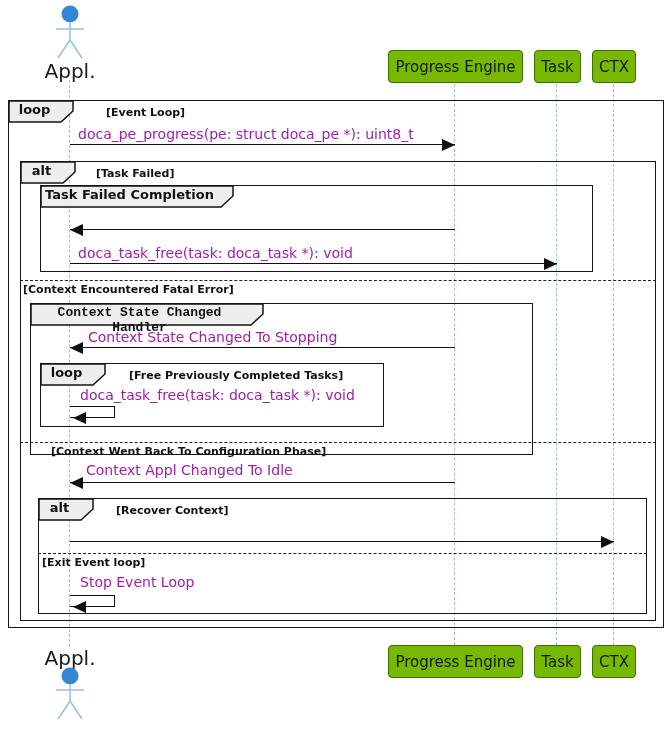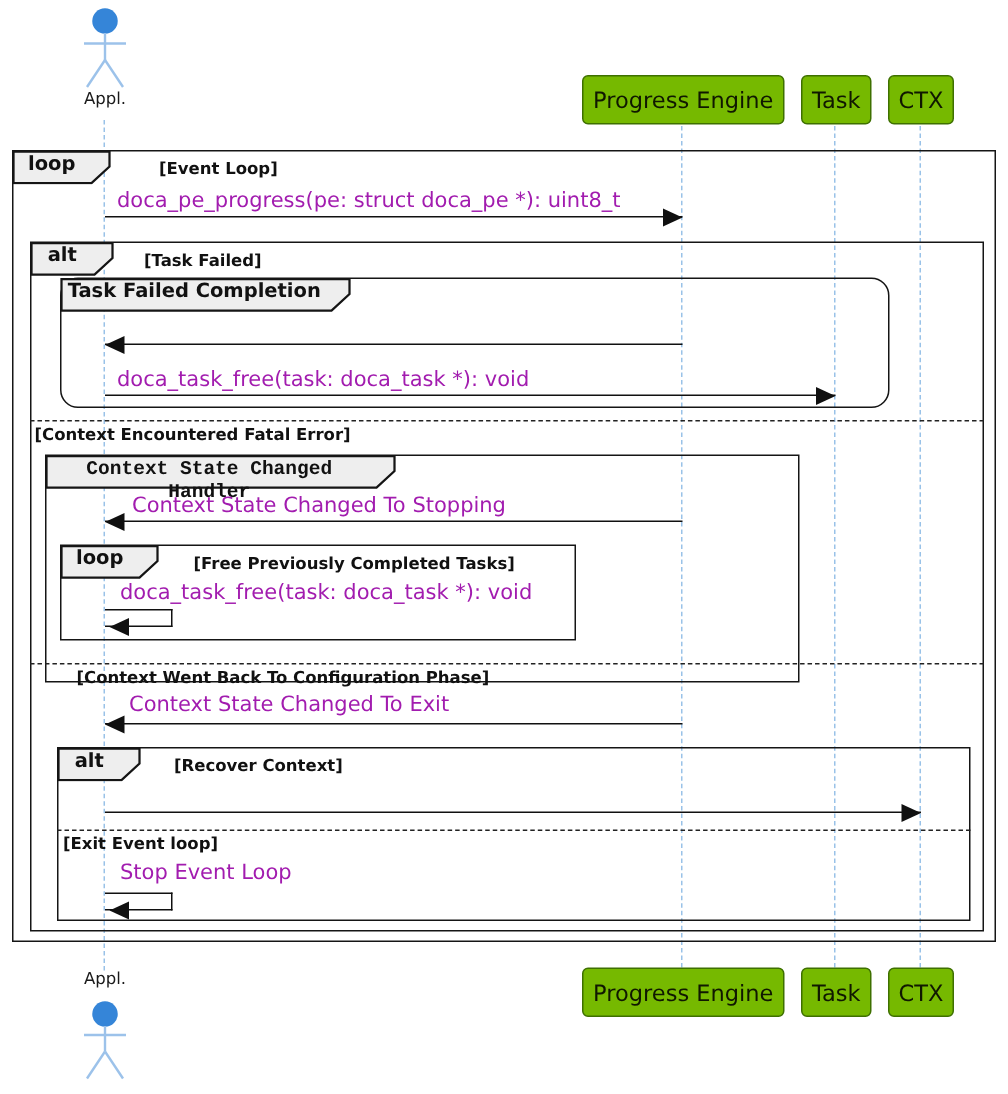--- a/index.html
+++ b/index.html
@@ -9,21 +9,21 @@
     color:#161616;
   }
   .lifeline { position:absolute; width:0; border-left:1px dashed var(--lifeline,#99C2E8); }
   .pbox {
     position:absolute; height:31px; box-sizing:content-box;
     background:var(--participant-fill,#76B900);
     border:1.5px solid var(--participant-border,#3E7000);
     border-radius:4px; display:flex; align-items:center; justify-content:center;
     font-size:15px; color:#101800; white-space:nowrap;
   }
-  .actor-label { position:absolute; font-size:11px; color:#1a1a1a; text-align:center; width:80px; }
+  .actor-label { position:absolute; font-size:20px; color:#1a1a1a; text-align:center; width:80px; }
   .frame { position:absolute; border:1.5px solid var(--frame-border,#151515); box-sizing:border-box; background:transparent; }
   .pent { position:absolute; top:-1.5px; left:-1.5px; }
   .pent svg polygon { fill:var(--pentagon-fill,#EEEEEE); stroke:var(--frame-border,#151515); stroke-width:1.5; }
   .pent-text { position:absolute; top:2px; left:0; font-weight:bold; font-size:13px; text-align:center; color:#111; }
   .cond { position:absolute; font-weight:bold; font-size:11px; color:#111; white-space:nowrap; }
   .msg-text { position:absolute; font-size:14px; color:#a21caf; white-space:nowrap; }
   .mline { position:absolute; height:0; border-top:1.2px solid #101010; }
   .ah-r { position:absolute; width:0; height:0; border-top:6px solid transparent; border-bottom:6px solid transparent; border-left:13px solid #101010; }
   .ah-l { position:absolute; width:0; height:0; border-top:6px solid transparent; border-bottom:6px solid transparent; border-right:13px solid #101010; }
   .selfmsg { position:absolute; border:1.2px solid #101010; border-left:none; box-sizing:border-box; }
@@ -71,21 +71,21 @@
   <div class="frame" style="left:20px; top:161px; width:636px; height:460px;">
     <div class="pent" style="width:54px; height:21px;">
       <svg width="56" height="23">
           <polygon points="1,1 55,1 55,11 43,22 1,22"></polygon>
         </svg>
       <span class="pent-text" style="width:44px;">alt</span>
     </div>
     <div class="cond" style="left:75px; top:5px;">[Task Failed]</div>
   </div>
 
-  <div class="frame" style="left:40px; top:185px; width:553px; height:87px;border-radius:12px;">
+  <div class="frame" style="left:40px; top:185px; width:553px; height:87px;">
     <div class="pent" style="width:192px; height:21px;">
       <svg width="194" height="23">
           <polygon points="1,1 193,1 193,11 181,22 1,22"></polygon>
         </svg>
       <span class="pent-text" style="width:180px;">Task Failed Completion</span>
     </div>
   </div>
 
   <div class="mline" style="left:70px; top:229px; width:385px;"></div>
   <div class="ah-l" style="left:70px; top:224px;"></div>
@@ -120,21 +120,21 @@
     <div class="cond" style="left:88px; top:5px;">[Free Previously Completed Tasks]</div>
   </div>
 
   <div class="msg-text" style="left:80px; top:387px;">doca_task_free(task: doca_task *): void</div>
   <div class="selfmsg" style="left:70px; top:406px; width:45px; height:12px;"></div>
   <div class="ah-l" style="left:73px; top:412px;"></div>
 
   <div class="divider" style="left:20px; top:442px; width:636px;"></div>
   <div class="divlabel" style="left:23px; top:445px;margin-left:28px;">[Context Went Back To Configuration Phase]</div>
 
-  <div class="msg-text" style="left:86px; top:462px;">Context State Changed To Exit</div>
+  <div class="msg-text" style="left:86px; top:462px;">Context Appl Changed To Idle</div>
   <div class="mline" style="left:70px; top:482px; width:385px;"></div>
   <div class="ah-l" style="left:70px; top:477px;"></div>
 
   <div class="frame" style="left:38px; top:498px; width:609px; height:116px;">
     <div class="pent" style="width:54px; height:21px;">
       <svg width="56" height="23">
           <polygon points="1,1 55,1 55,11 43,22 1,22"></polygon>
         </svg>
       <span class="pent-text" style="width:44px;">alt</span>
     </div>

